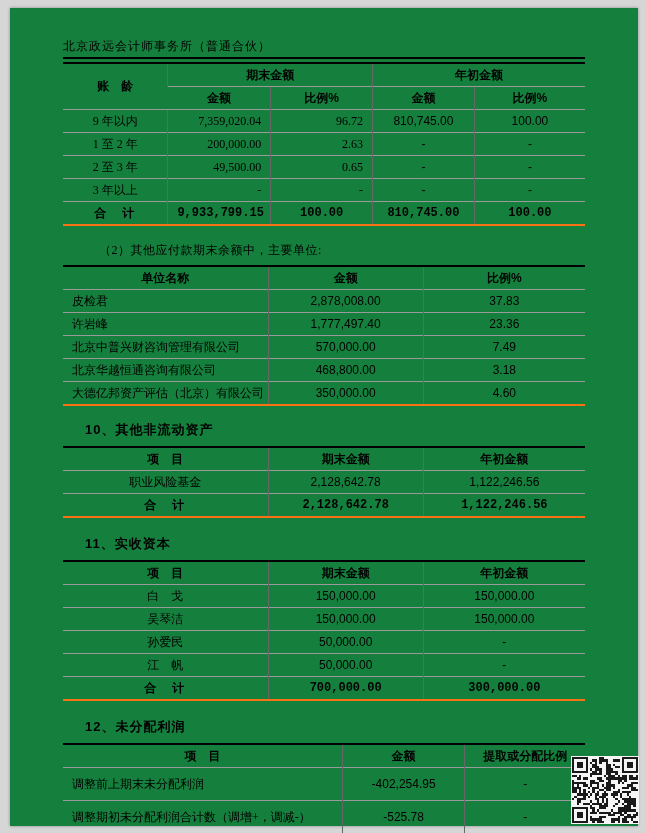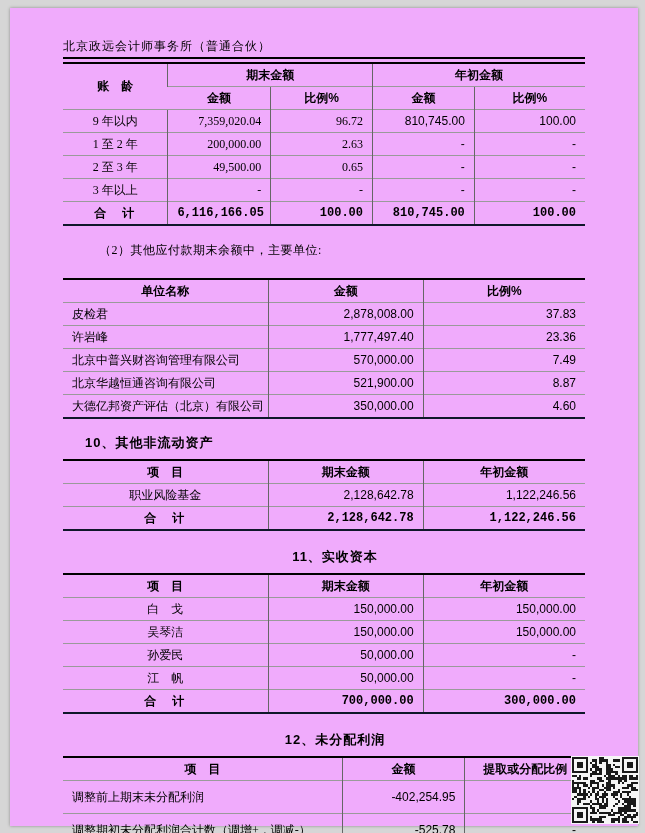--- a/index.html
+++ b/index.html
@@ -7,69 +7,69 @@
     background:#d6d6d6;
     width:645px;height:833px;
     font-family:"Liberation Serif","DejaVu Serif",serif;
     color:#000;
     position:relative;
     overflow:hidden;
   }
   .page{
     position:absolute;left:10px;top:8px;
     width:628px;height:818px;
-    background:#f0abfc;
+    background:#15803d;
     box-shadow:0 0 3px rgba(0,0,0,.35);
   }
   .content{padding:30px 53px 0 53px;}
 
   
   .doc-header{
     display:flex;justify-content:space-between;align-items:flex-end;
     font-size:12px;letter-spacing:1px;
     border-bottom:2px solid #000;
     padding-bottom:2px;margin-bottom:3px;
   }
 
   
   .tbl{
     width:100%;border-collapse:collapse;table-layout:fixed;
     font-size:12px;
-    border-top:2px solid #000;border-bottom:2px solid #0f172a;
+    border-top:2px solid #000;border-bottom:2px solid #f97316;
   }
   .tbl th,.tbl td{
     height:22px;padding:0 9px;
     border-left:1px solid #666;
     border-top:1px solid #9a9a9a;
     overflow:hidden;white-space:nowrap;
   }
   .tbl th:first-child,.tbl td:first-child{border-left:none;}
   .tbl thead tr:first-child th{border-top:none;}
   .tbl th{
     font-family:"Liberation Sans","DejaVu Sans",sans-serif;
     font-weight:bold;text-align:center;
   }
-  .num{text-align:right;font-family:"Liberation Sans","DejaVu Sans",sans-serif;}
+  .num{text-align:center;font-family:"Liberation Sans","DejaVu Sans",sans-serif;}
   .num-serif{text-align:right;font-family:"Liberation Serif","DejaVu Serif",serif;}
   .c{text-align:center;}
   .l{text-align:left;}
   .total td{
     font-weight:bold;
     font-family:Liberation Mono, monospace;
   }
   .total td:first-child{letter-spacing:2px;}
 
   
-  .intro-line{font-size:12px;margin:16px 0 19px 36px;letter-spacing:.5px;}
+  .intro-line{font-size:12px;margin:16px 0 6px 36px;letter-spacing:.5px;}
   .section-title{
     font-size:13px;font-weight:bold;
     font-family:"Liberation Sans","DejaVu Sans",sans-serif;
     margin:15px 0 7px 22px;letter-spacing:1px;
   }
-  .gap-lg{margin-top:17px;text-align:center;}
+  .gap-lg{margin-top:17px;}
 
   
   .tbl-profit tbody td{height:32px;}
 
   
   .qr{
     position:absolute;left:561px;top:748px;
     width:66px;height:66px;background:#f5f5f5;padding:1px;
   }
   .qr svg{display:block;width:100%;height:100%;}
@@ -129,21 +129,21 @@
         </tr>
         <tr>
           <td class="c">3 年以上</td>
           <td class="num-serif">-</td>
           <td class="num-serif">-</td>
           <td class="num">-</td>
           <td class="num">-</td>
         </tr>
         <tr class="total">
           <td class="c">合　计</td>
-          <td class="num">6,116,166.05</td>
+          <td class="num">9,933,799.15</td>
           <td class="num">100.00</td>
           <td class="num">810,745.00</td>
           <td class="num">100.00</td>
         </tr>
       </tbody>
     </table>
 
     <div class="intro-line">（2）其他应付款期末余额中，主要单位:</div>
 
     <table class="tbl">
@@ -170,22 +170,22 @@
           <td class="num">1,777,497.40</td>
           <td class="num">23.36</td>
         </tr>
         <tr>
           <td class="l">北京中普兴财咨询管理有限公司</td>
           <td class="num">570,000.00</td>
           <td class="num">7.49</td>
         </tr>
         <tr>
           <td class="l">北京华越恒通咨询有限公司</td>
-          <td class="num">521,900.00</td>
-          <td class="num">8.87</td>
+          <td class="num">468,800.00</td>
+          <td class="num">3.18</td>
         </tr>
         <tr>
           <td class="l">大德亿邦资产评估（北京）有限公司</td>
           <td class="num">350,000.00</td>
           <td class="num">4.60</td>
         </tr>
       </tbody>
     </table>
 
     <div class="section-title">10、其他非流动资产</div>

